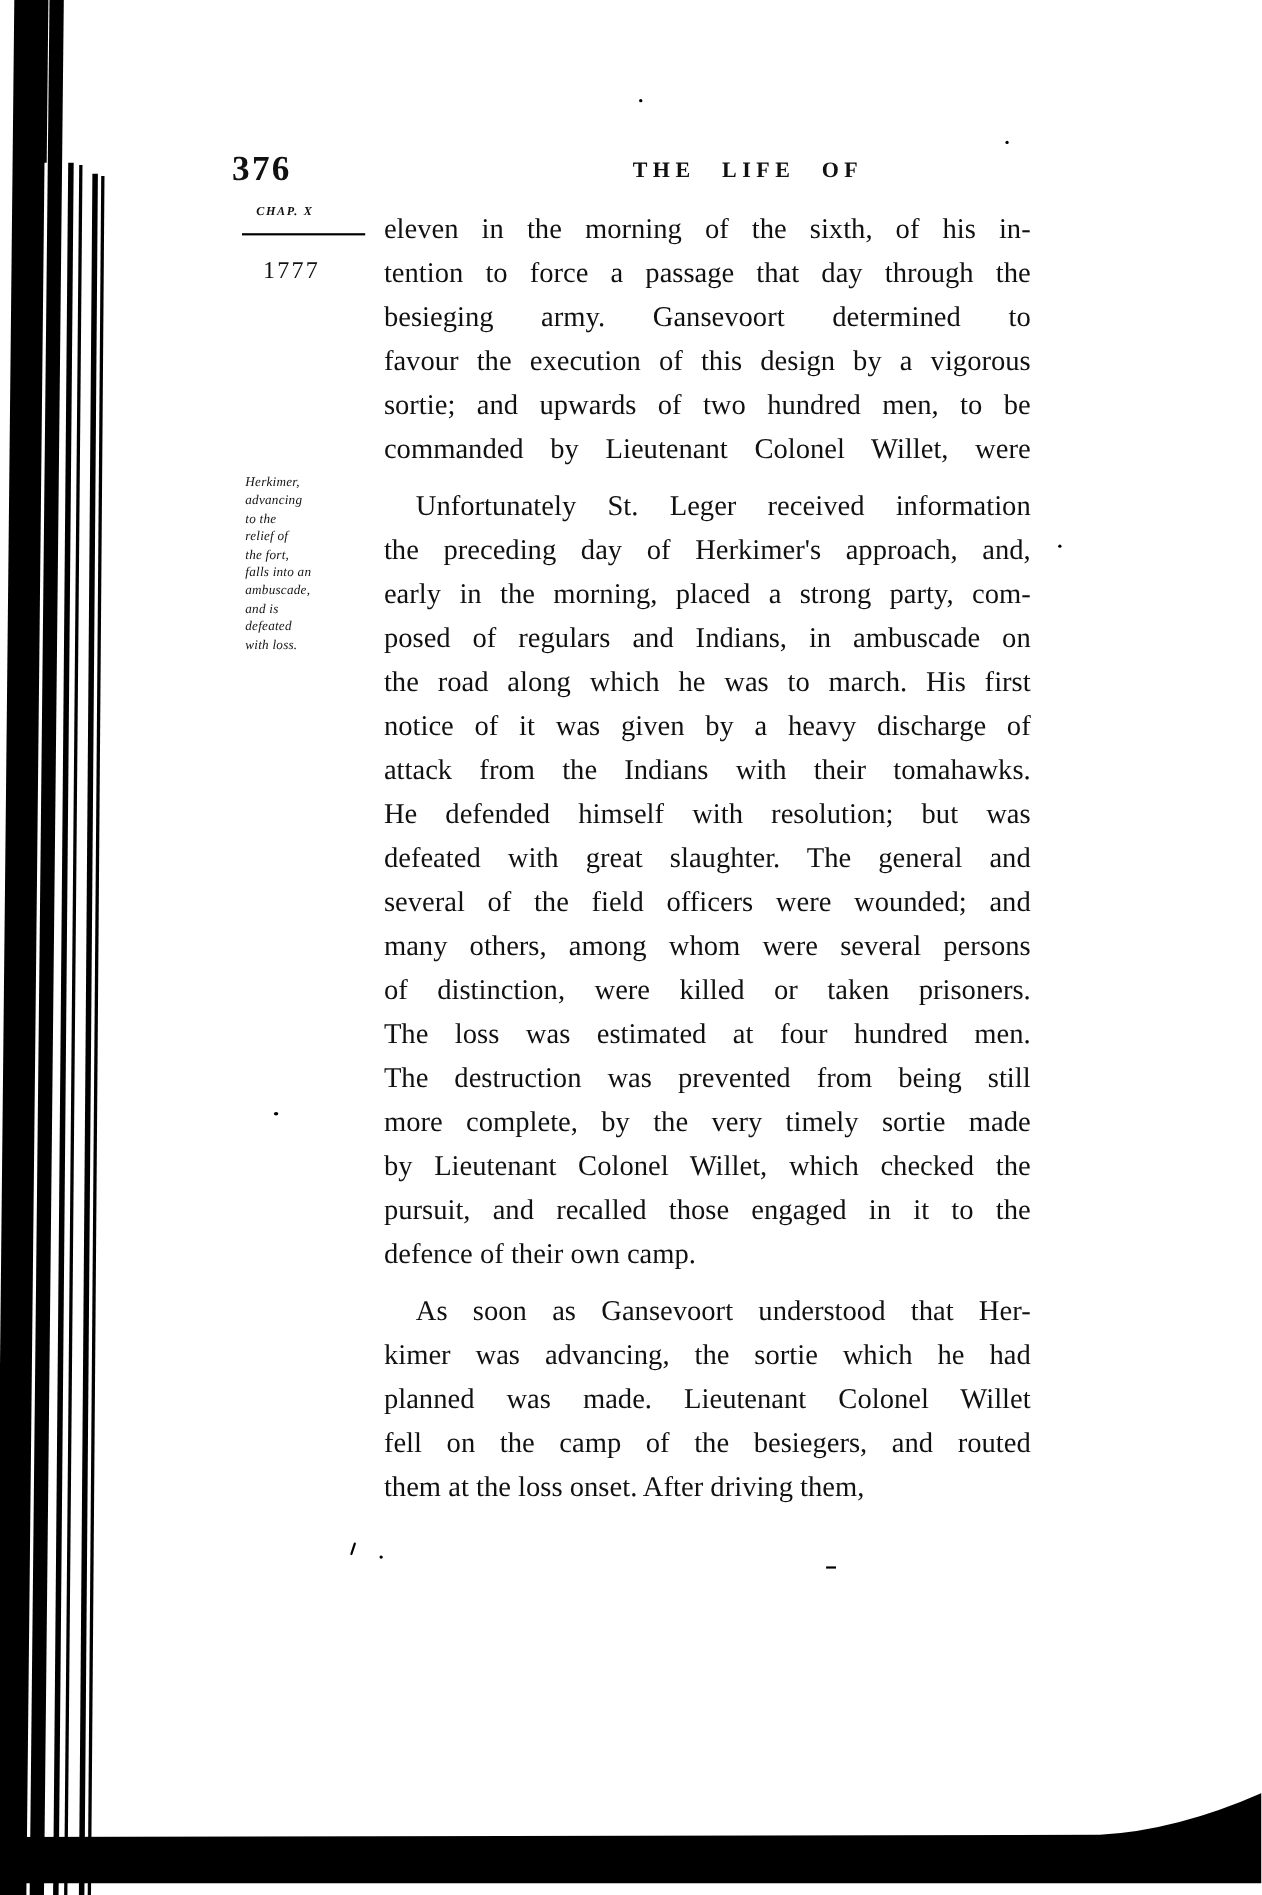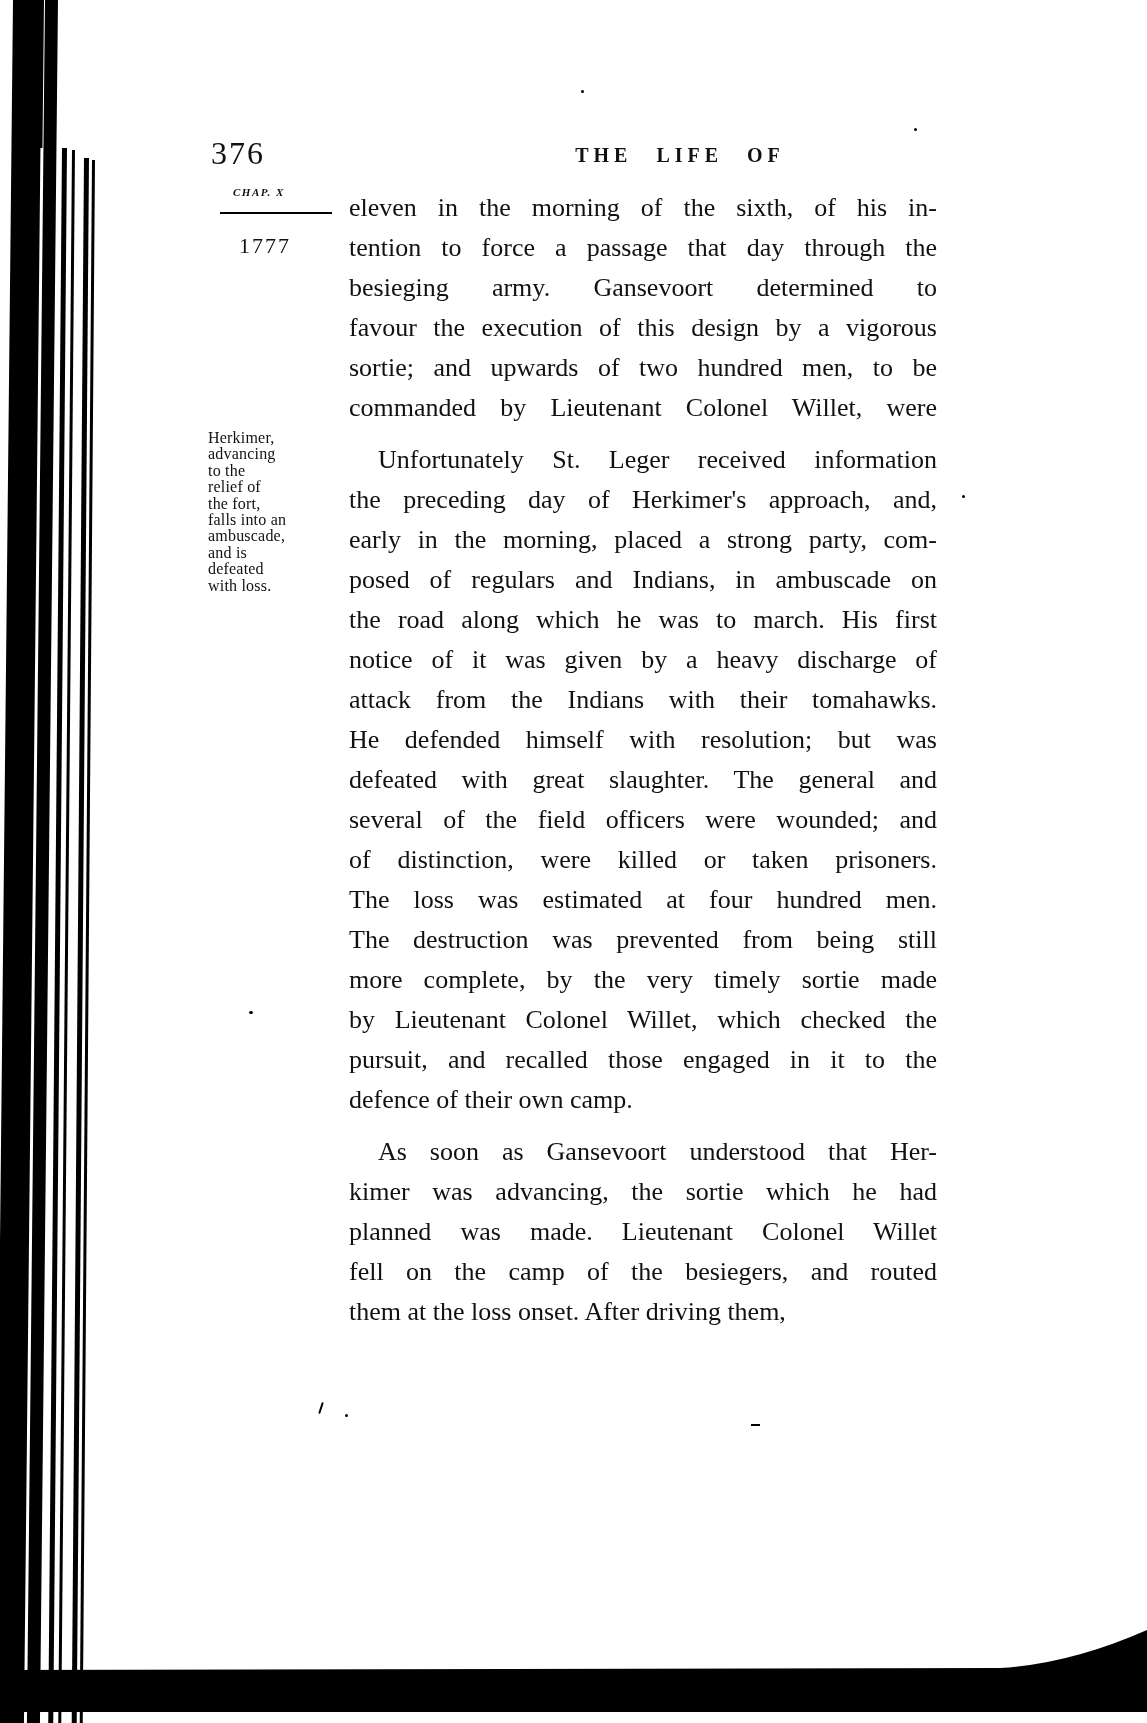--- a/index.html
+++ b/index.html
@@ -17,29 +17,29 @@
   .b1{left:13px;top:0;width:29px;height:1723px;}
   .b2{left:45px;top:0;width:13px;height:1723px;}
   .b3{left:62px;top:148px;width:5px;height:1575px;transform:skewX(-0.5deg);}
   .b4{left:72px;top:150px;width:3px;height:1573px;transform:skewX(-0.5deg);}
   .b5{left:84px;top:158px;width:5px;height:1565px;transform:skewX(-0.45deg);}
   .b6{left:92px;top:160px;width:3px;height:1563px;transform:skewX(-0.45deg);}
   .b7{left:36px;top:0;width:8px;height:148px;}
   
   .bottom-band{position:absolute;left:0;top:1626px;width:1147px;height:95px;}
   
-  .page-number{position:absolute;left:211px;top:135px;font-size:32px;letter-spacing:2px;}
+  .page-number{position:absolute;left:211px;top:135px;font-size:32px;letter-spacing:2px;font-weight:bold;}
   .running-head{position:absolute;left:480px;top:144px;width:400px;text-align:center;
     font-size:20px;letter-spacing:5px;word-spacing:14px;font-weight:bold;}
   
   .chap{position:absolute;left:233px;top:186px;font-size:11px;letter-spacing:1.5px;font-weight:bold;font-style:italic;}
   .chap-rule{position:absolute;left:220px;top:212px;width:112px;height:2px;background:#000;}
   .year{position:absolute;left:239px;top:233px;font-size:22px;letter-spacing:2px;}
-  .side-note{position:absolute;left:208px;top:430px;width:112px;
-    font-size:16px;line-height:16.4px;white-space:pre-line;letter-spacing:0.2px;}
+  .side-note{position:absolute;left:223px;top:430px;width:112px;
+    font-size:12px;line-height:16.4px;white-space:pre-line;letter-spacing:0.2px;font-style:italic;}
   
   .body-text{position:absolute;left:337px;top:176px;width:612px;font-size:26px;}
   .para{margin:12px;font-family:Liberation Serif, serif;}
   .line{height:40px;line-height:40px;text-align:justify;text-align-last:justify;
     white-space:normal;overflow:visible;}
   .line.last{text-align-last:left;}
   .line.indent{text-indent:29px;}
   
   .speck{position:absolute;background:#000;border-radius:50%;}
   .s1{left:581px;top:90px;width:3px;height:3px;}
@@ -95,20 +95,21 @@
         <div class="line indent">Unfortunately St. Leger received information</div>
         <div class="line">the preceding day of Herkimer's approach, and,</div>
         <div class="line">early in the morning, placed a strong party, com-</div>
         <div class="line">posed of regulars and Indians, in ambuscade on</div>
         <div class="line">the road along which he was to march.  His first</div>
         <div class="line">notice of it was given by a heavy discharge of</div>
         <div class="line">attack from the Indians with their tomahawks.</div>
         <div class="line">He defended himself with resolution; but was</div>
         <div class="line">defeated with great slaughter.  The general and</div>
         <div class="line">several of the field officers were wounded; and</div>
+        <div class="line">many others, among whom were several persons</div>
         <div class="line">of distinction, were killed or taken prisoners.</div>
         <div class="line">The loss was estimated at four hundred men.</div>
         <div class="line">The destruction was prevented from being still</div>
         <div class="line">more complete, by the very timely sortie made</div>
         <div class="line">by Lieutenant Colonel Willet, which checked the</div>
         <div class="line">pursuit, and recalled those engaged in it to the</div>
         <div class="line last">defence of their own camp.</div>
       </div>
       <div class="para">
         <div class="line indent">As soon as Gansevoort understood that Her-</div>

